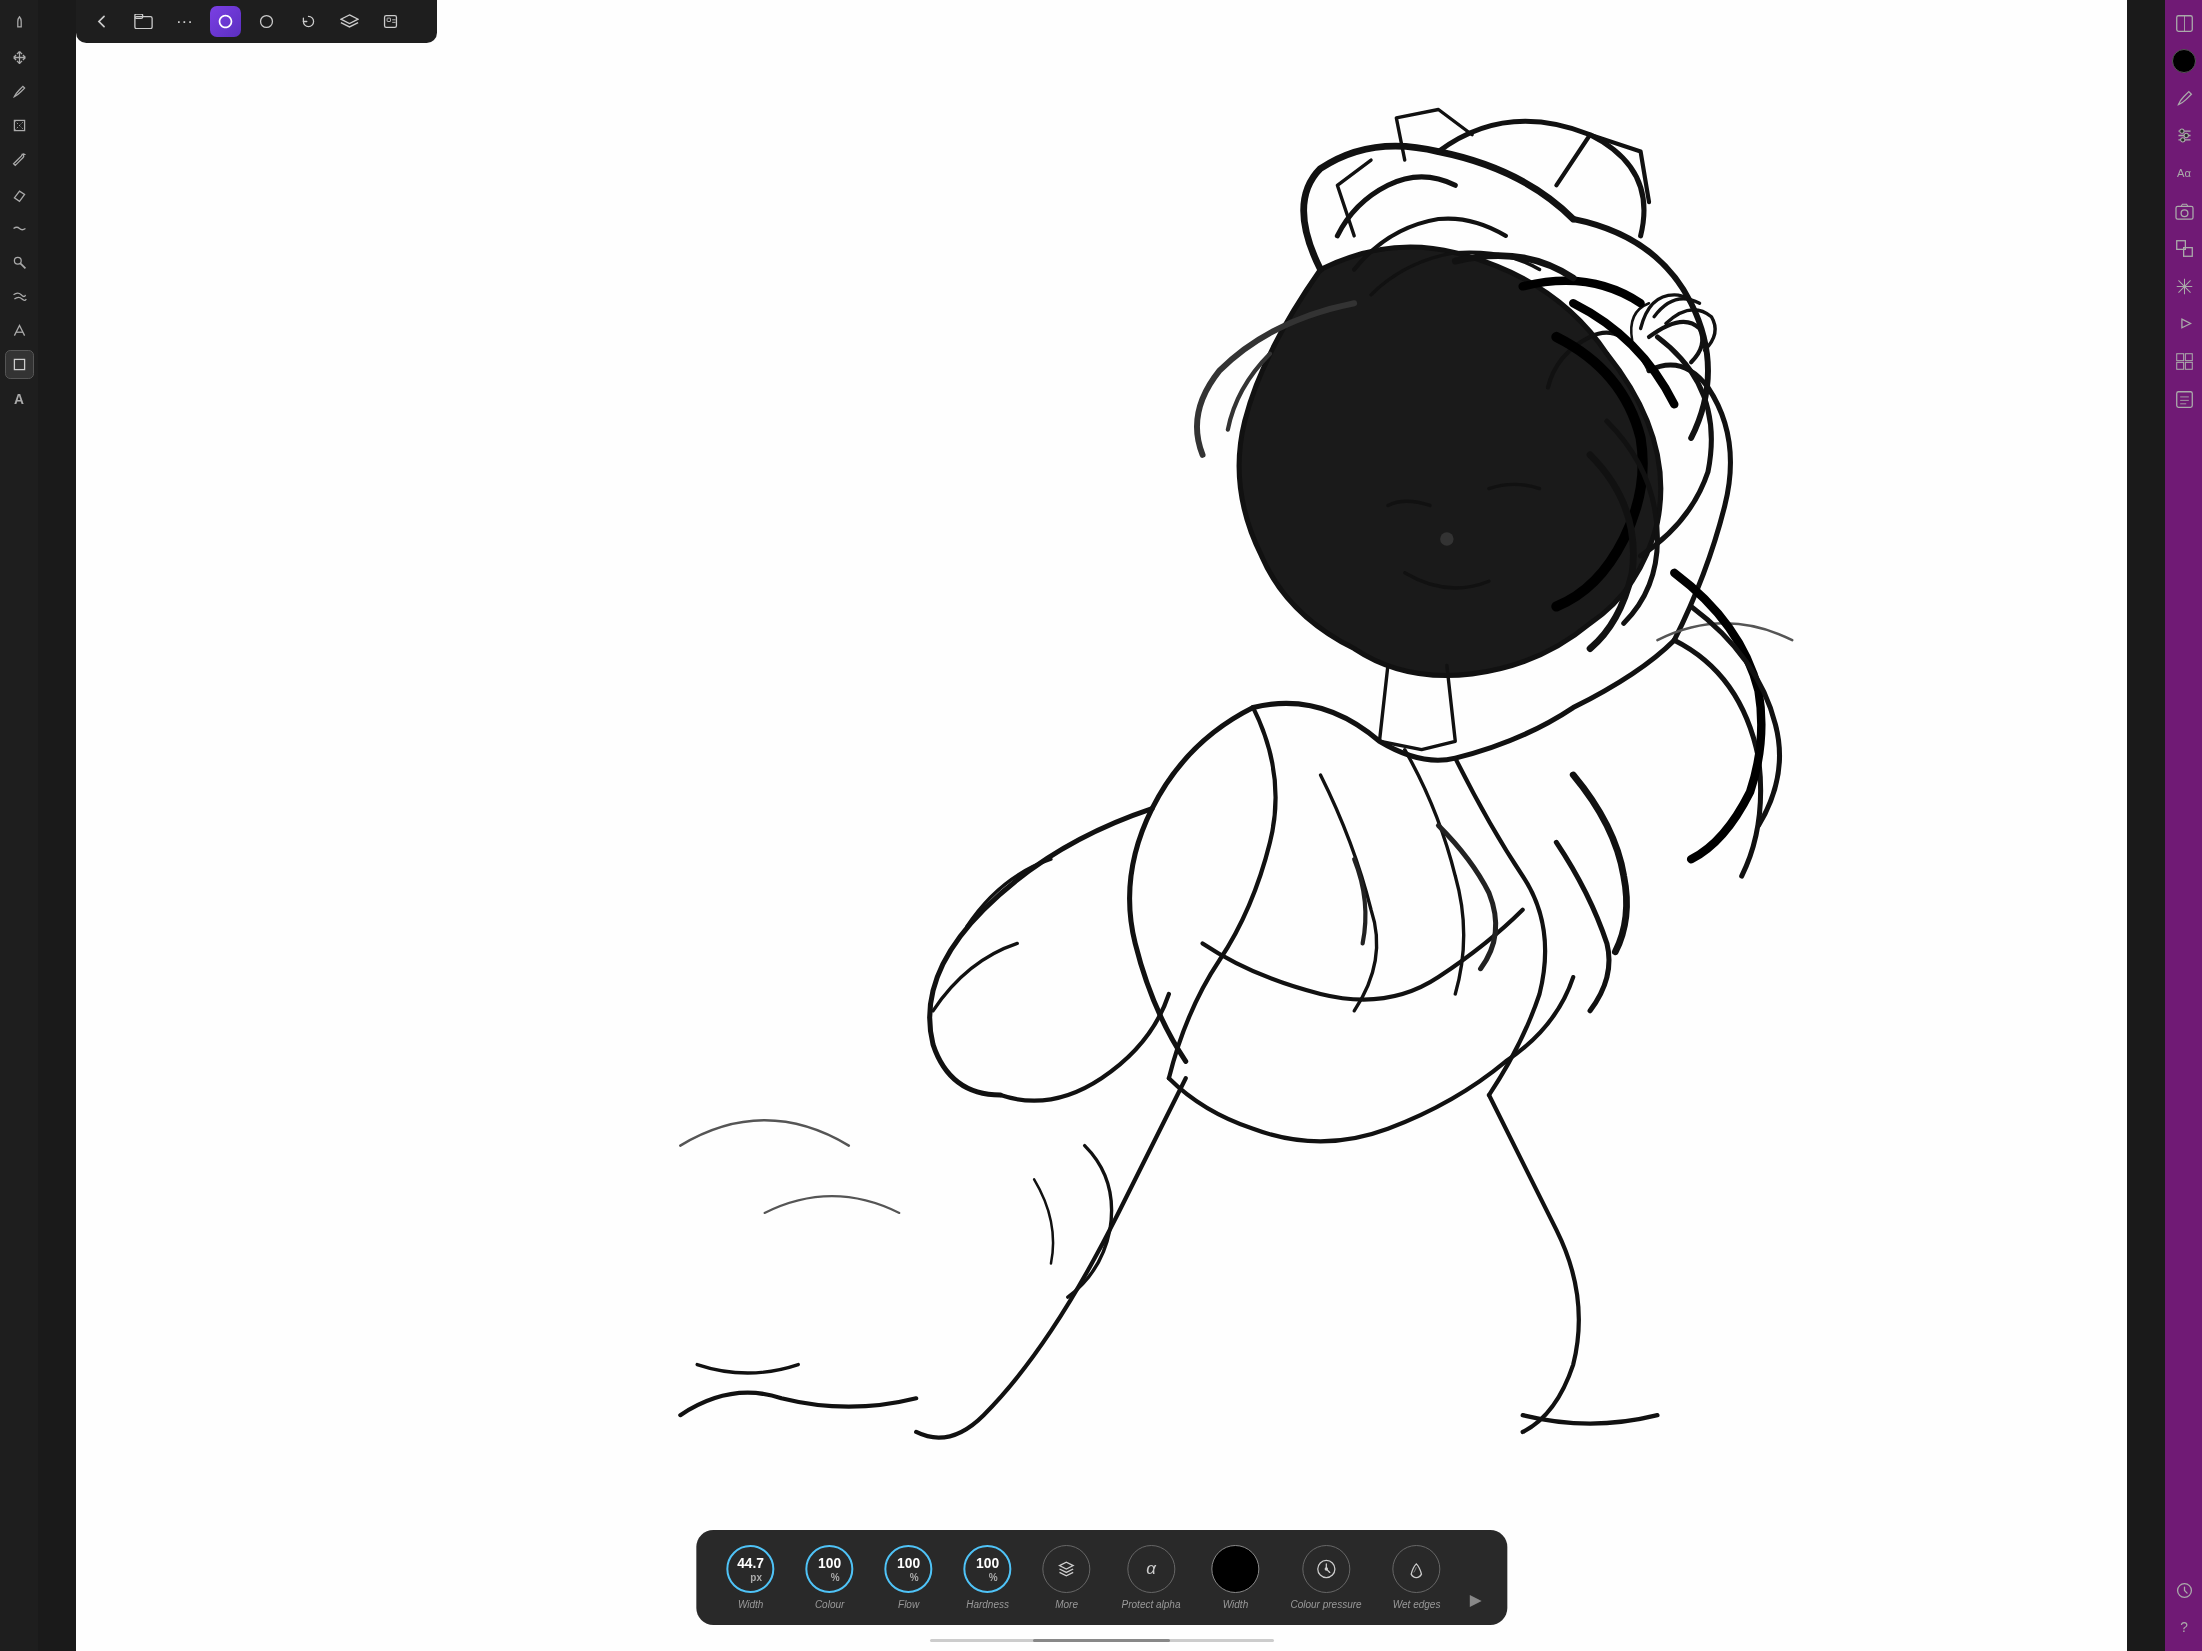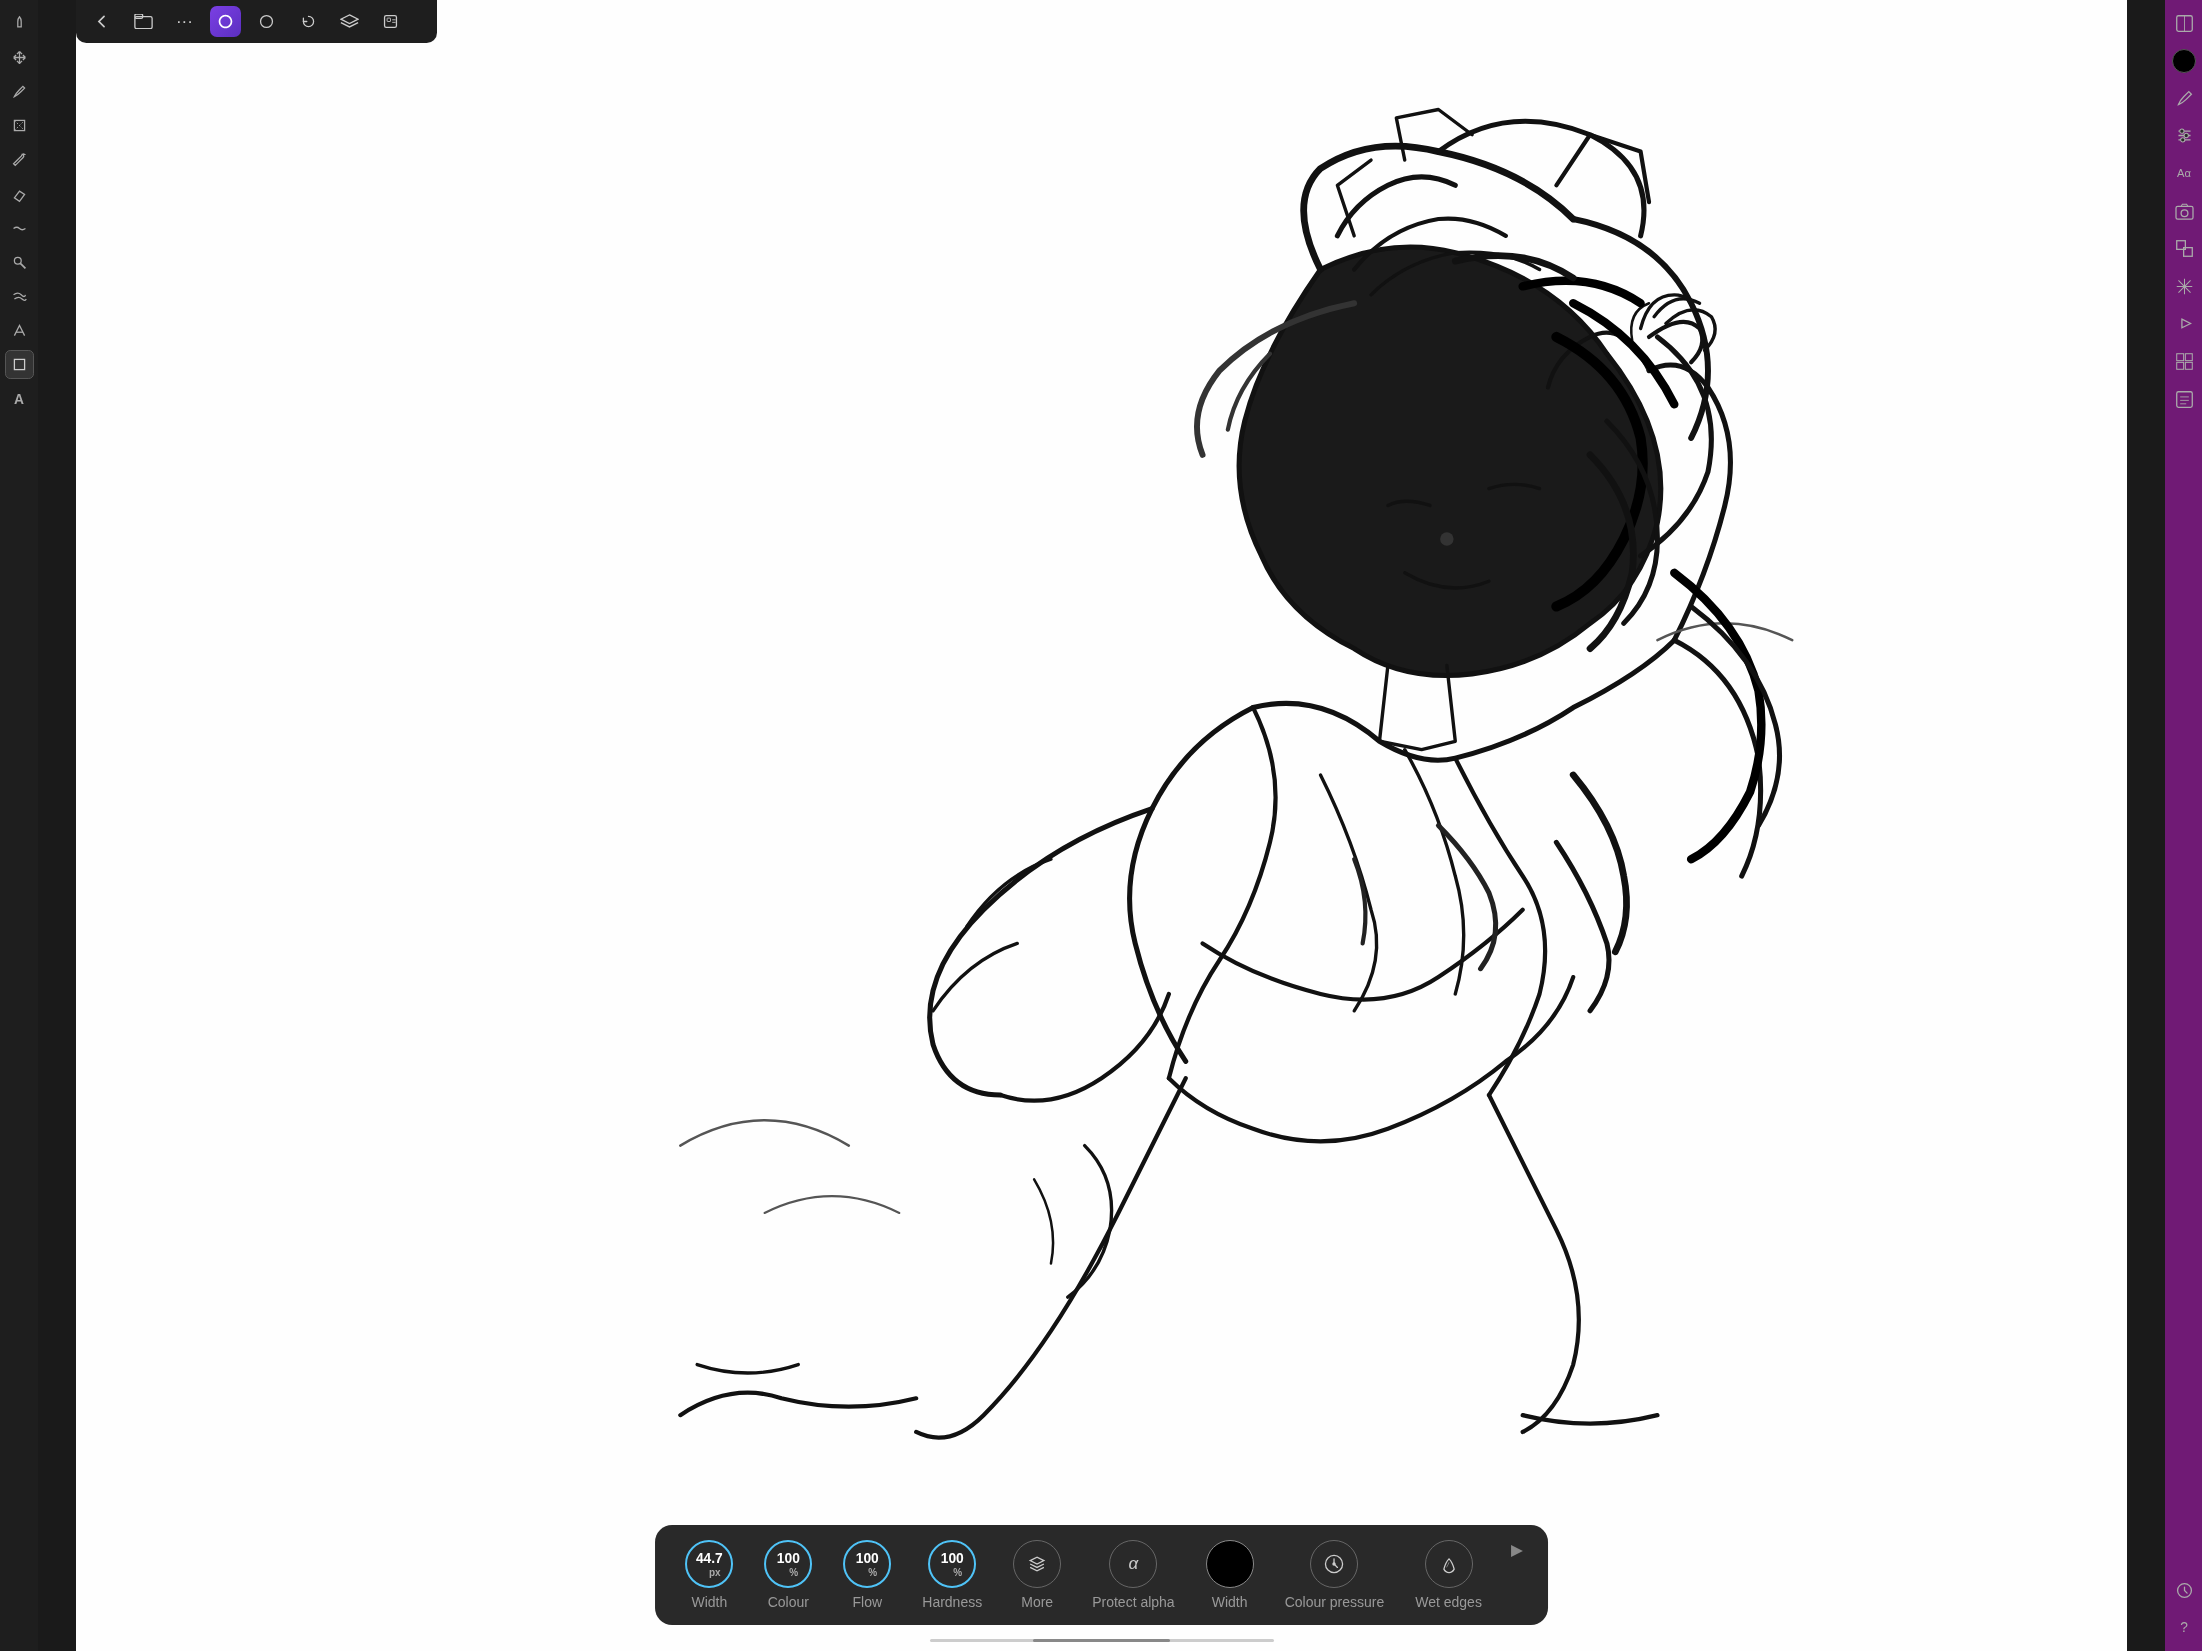--- a/index.html
+++ b/index.html
@@ -111,21 +111,21 @@
 
     
     .brush-bar {
       position: absolute;
       bottom: 26px;
       left: 50%;
       transform: translateX(-50%);
       background: rgba(30, 30, 30, 0.95);
       border-radius: 17px;
       display: flex;
-      align-items: flex-start;
+      align-items: flex-end;
       padding: 10.3px 17px;
       gap: 3.4px;
       z-index: 20;
       min-width: 516px;
       margin-top: 8px;
     }
 
     .brush-param {
       display: flex;
       flex-direction: column;
@@ -162,23 +162,24 @@
       font-weight: 700;
       color: #fff;
     }
     .brush-circle .unit {
       font-size: 10px;
       color: #aaa;
       padding-left: 11px;
     }
 
     .brush-label {
-      font-size: 14px;
+      font-size: 10px;
       color: #999;
       margin-top: 1.7px;
+      font-style: italic;
     }
 
     .brush-icon-btn {
       display: flex;
       flex-direction: column;
       align-items: center;
       padding: 5.2px 13.8px;
       cursor: pointer;
       border-radius: 10.3px;
     }

